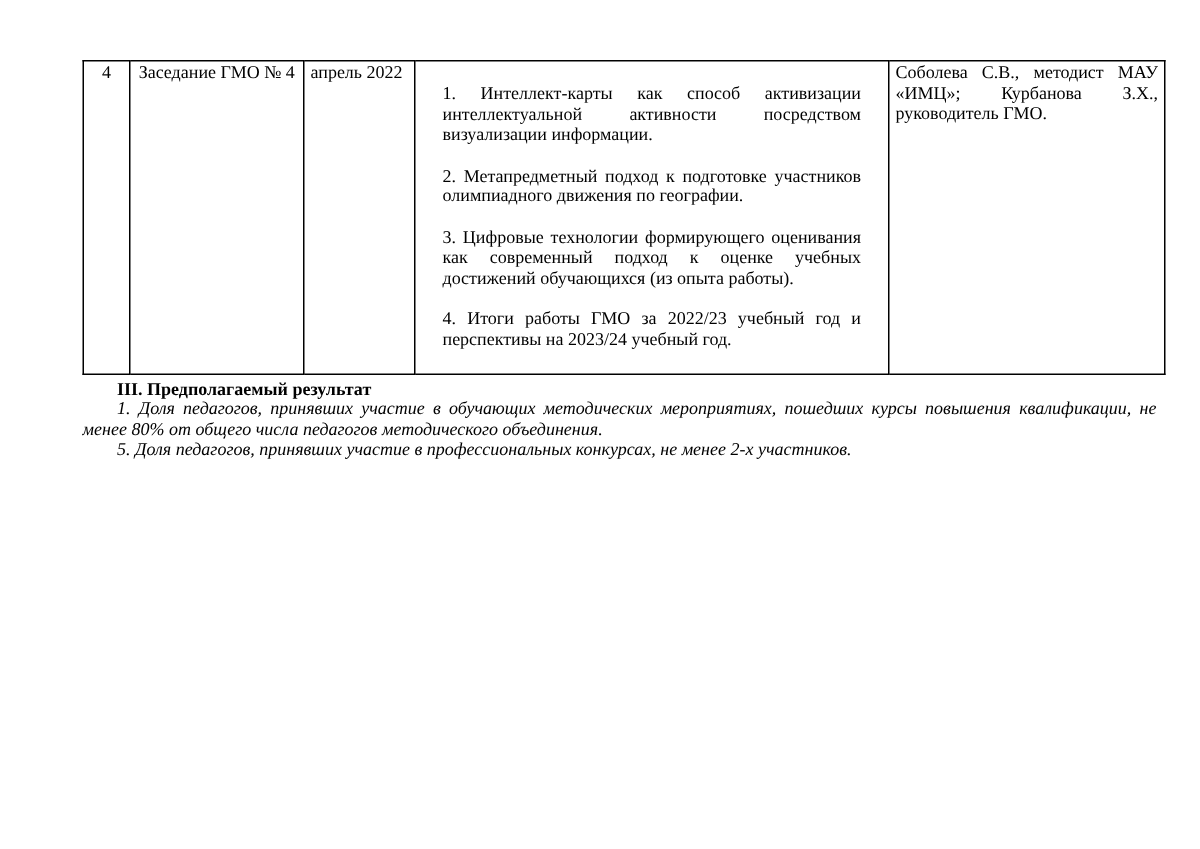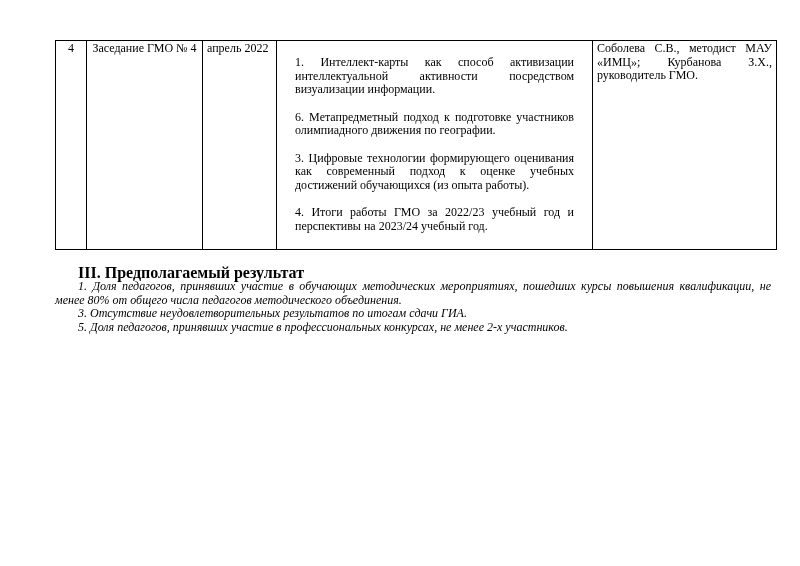--- a/index.html
+++ b/index.html
@@ -37,24 +37,24 @@
   td.c-num   { width: 22px; text-align: center; }
   td.c-title { width: 107px; text-align: center; }
   td.c-date  { width: 65px; text-align: left; }
   td.c-topics{ width: 307px; text-align: justify; }
   td.c-resp  { width: 175px; text-align: justify; margin-left: 41px; }
   td.c-topics p {
     margin: 14px;
     text-align: justify;
   }
   .section-heading {
-    margin: 16px 0 0 0;
+    margin: 2px 0 0 0;
     padding-left: 23px;
     font-weight: bold;
-    font-size: 16px;
+    font-size: 12px;
     line-height: 14px;
   }
   .para {
     margin: 0;
     text-indent: 23px;
     text-align: justify;
     font-style: italic;
   }
 </style>
 </head>
@@ -64,29 +64,28 @@
   <div class="content">
 
     <table class="plan">
       <tbody>
           <tr>
         <td class="c-num">4</td>
         <td class="c-title">Заседание  ГМО № 4</td>
         <td class="c-date">апрель 2022</td>
         <td class="c-topics">
           <p>1. Интеллект-карты как способ активизации интеллектуальной активности посредством визуализации информации.</p>
-          <p>6. Метапредметный подход к подготовке участников олимпиадного движения по географии.</p>
+          <p>2. Метапредметный подход к подготовке участников олимпиадного движения по географии.</p>
           <p>3. Цифровые технологии формирующего оценивания как современный подход к оценке учебных достижений обучающихся (из опыта работы).</p>
           <p>4. Итоги работы ГМО за 2022/23 учебный год и перспективы на 2023/24 учебный год.</p>
         </td>
         <td class="c-resp">Соболева С.В., методист МАУ «ИМЦ»; Курбанова З.Х., руководитель ГМО.</td>
       </tr>
     </tbody>
       </table>
 
     <div class="section-heading">III. Предполагаемый результат</div>
 
     <p class="para">1. Доля педагогов, принявших участие в обучающих методических мероприятиях, пошедших курсы повышения квалификации, не менее 80% от общего числа педагогов методического объединения.</p>
-    <p class="para">3. Отсутствие неудовлетворительных результатов по итогам сдачи ГИА.</p>
     <p class="para">5. Доля педагогов, принявших участие в профессиональных конкурсах, не менее 2-х участников.</p>
 
   </div>
 </div>
 
 </body></html>

